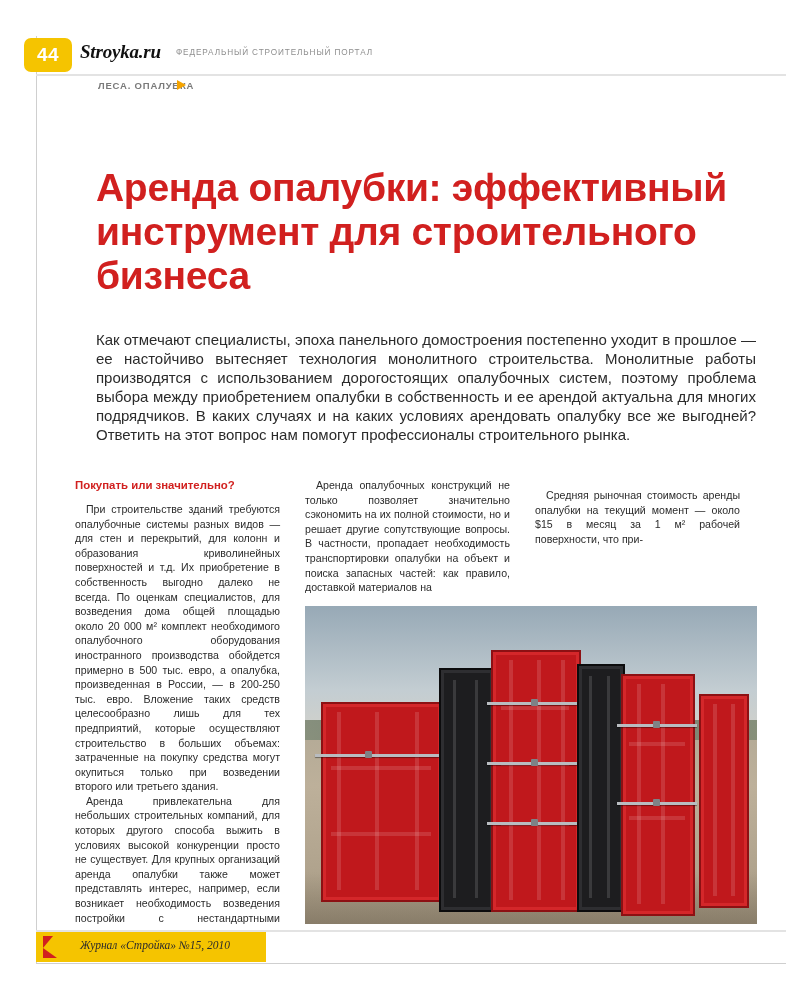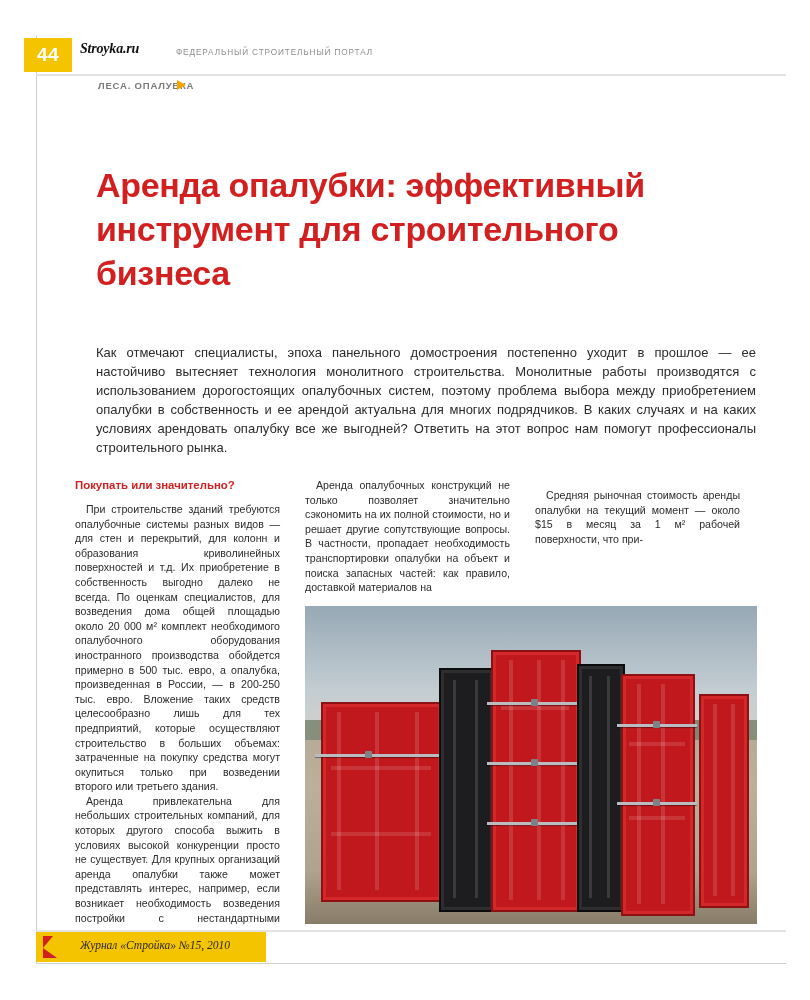--- a/index.html
+++ b/index.html
@@ -40,29 +40,30 @@
     width: 48px;
     height: 34px;
     background: #f5c400;
     color: #ffffff;
     font-size: 19px;
     font-weight: bold;
     display: flex;
     align-items: center;
     justify-content: center;
     letter-spacing: 0.5px;
+    border-radius: 7px;
   }
   .brand {
     position: absolute;
     left: 80px;
     top: 41px;
     font-family: "Liberation Serif", serif;
     font-style: italic;
     font-weight: bold;
-    font-size: 14px;
+    font-size: 19px;
     color: #111111;
     letter-spacing: -0.2px;
   }
   .brand-sub {
     position: absolute;
     left: 176px;
     top: 48px;
     font-size: 8.2px;
     letter-spacing: 0.9px;
     color: #8e8e8e;
@@ -98,38 +99,37 @@
     border-bottom: 5px solid transparent;
     border-left: 9px solid #f5a400;
   }
 
   
   .title {
     position: absolute;
     left: 96px;
     top: 140px;
     width: 660px;
-    font-size: 34px;
+    font-size: 39px;
     line-height: 44px;
     font-weight: bold;
     color: #d1201f;
     letter-spacing: -0.3px;
   }
 
   
   .lead {
     position: absolute;
     left: 96px;
     top: 330px;
     width: 660px;
-    font-size: 13px;
+    font-size: 15px;
     line-height: 19px;
     color: #2b2b2b;
     text-align: justify;
-    margin-top: 13px;
   }
 
   
   .col {
     position: absolute;
     top: 478px;
     width: 205px;
     font-size: 10.6px;
     line-height: 14.6px;
     color: #2b2b2b;

